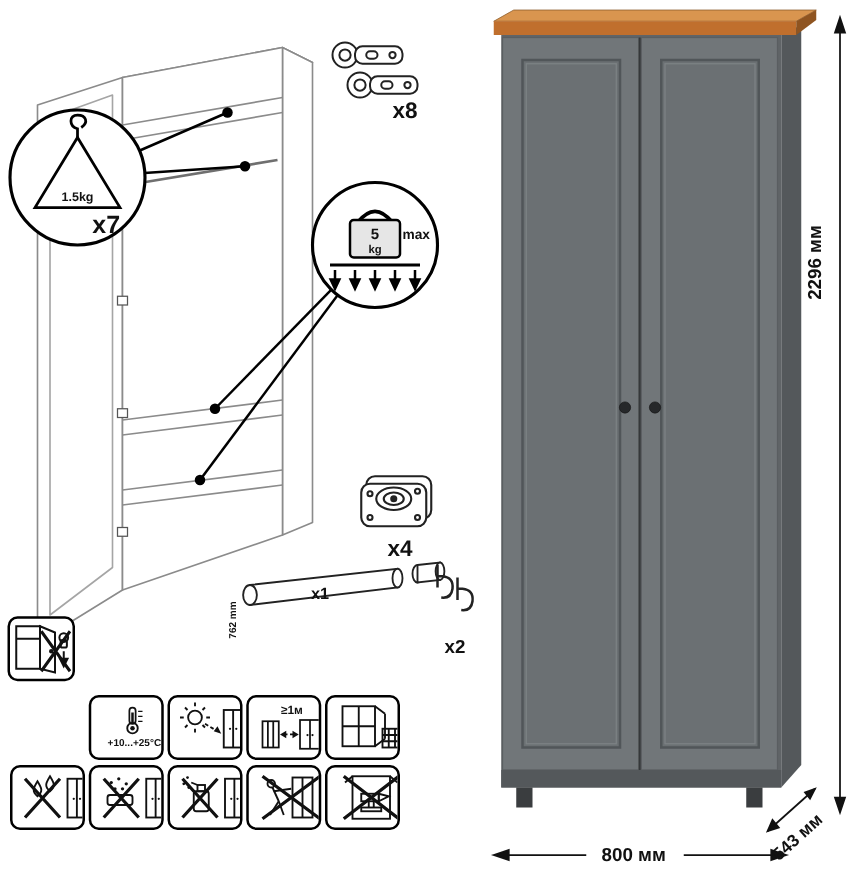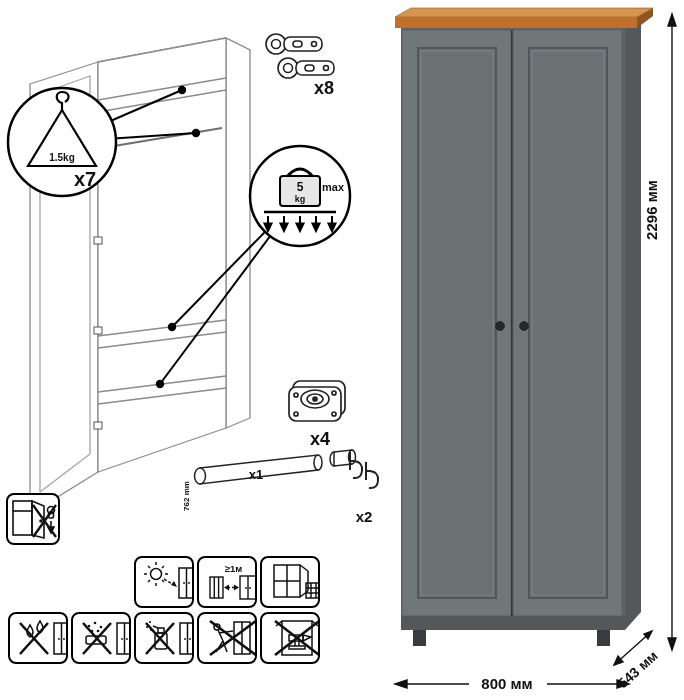--- a/index.html
+++ b/index.html
@@ -212,20 +212,32 @@
         <circle cx="42" cy="13" r="3.5"></circle>
         <rect x="39.5" y="15" width="5" height="6" rx="1.5"></rect>
         <line x1="42" y1="24" x2="42" y2="31"></line>
         <polygon points="42,36 39,30 45,30" fill="#111"></polygon>
       </g>
       <path d="M24,8 L47,40 M24,40 L47,8" stroke="#111" stroke-width="2.4" fill="none"></path>
     </svg>
   </div>
 
 
+  <div class="cell" style="left:71px;top:556px">
+    <svg width="56" height="25" viewBox="0 0 56 25">
+      <rect x="23.5" y="2" width="5" height="13" rx="2.5" fill="none" stroke="#111" stroke-width="1.4"></rect>
+      <line x1="26" y1="6" x2="26" y2="15" stroke="#111" stroke-width="2"></line>
+      <circle cx="26" cy="18.5" r="4.2" fill="none" stroke="#111" stroke-width="1.5"></circle>
+      <circle cx="26" cy="18.5" r="1.8" fill="#111"></circle>
+      <line x1="30.5" y1="5" x2="34" y2="5" stroke="#111" stroke-width="1"></line>
+      <line x1="30.5" y1="9" x2="34" y2="9" stroke="#111" stroke-width="1"></line>
+      <line x1="30.5" y1="13" x2="34" y2="13" stroke="#111" stroke-width="1"></line>
+    </svg>
+    <div class="cell-label tiny">+10...+25°С</div>
+  </div>
 
   <div class="cell" style="left:134px;top:556px">
     <svg width="56" height="44" viewBox="0 0 56 44">
       <g stroke="#111" stroke-width="1.5" fill="none">
         <circle cx="13" cy="14" r="5.5"></circle>
         <line x1="13" y1="5" x2="13" y2="2"></line>
           <line x1="13" y1="23" x2="13" y2="26"></line>
         <line x1="4" y1="14" x2="1" y2="14"></line>
           <line x1="22" y1="14" x2="25" y2="14"></line>
         <line x1="7" y1="8" x2="5" y2="6"></line>

